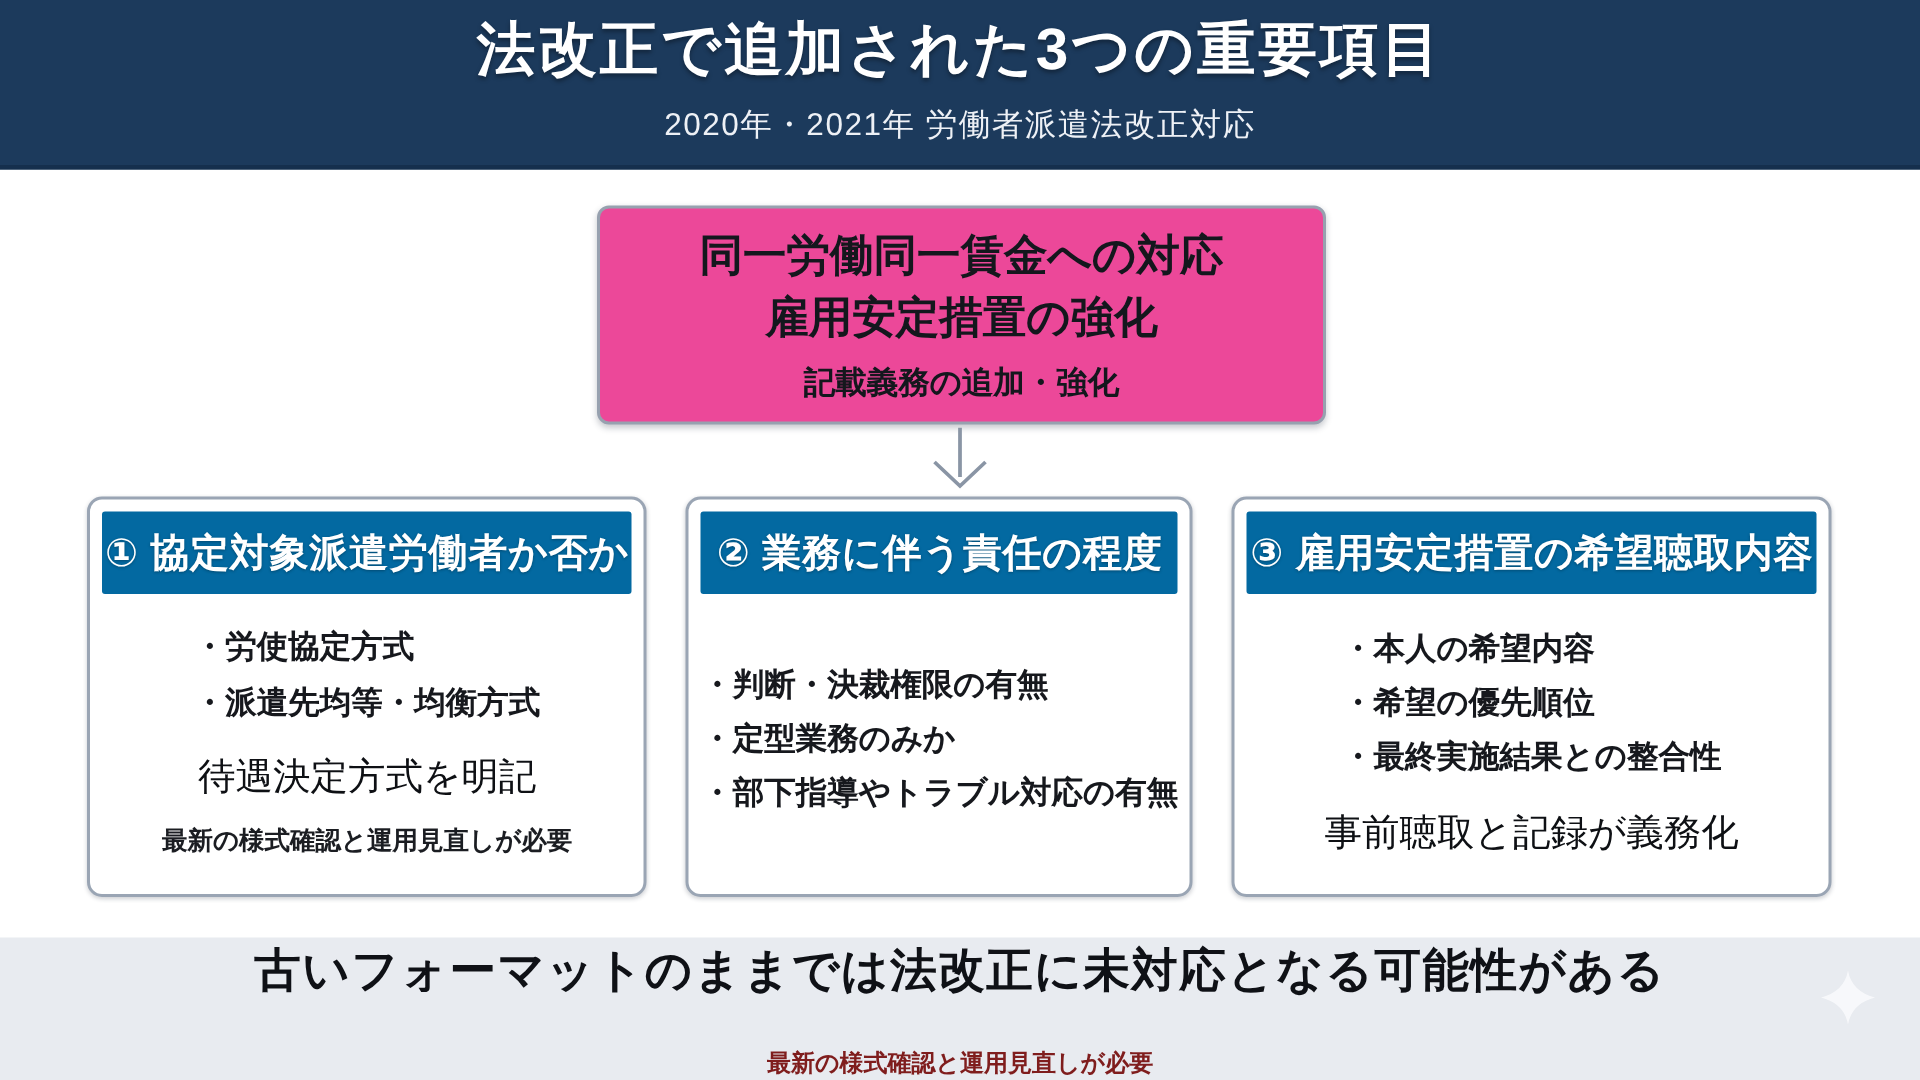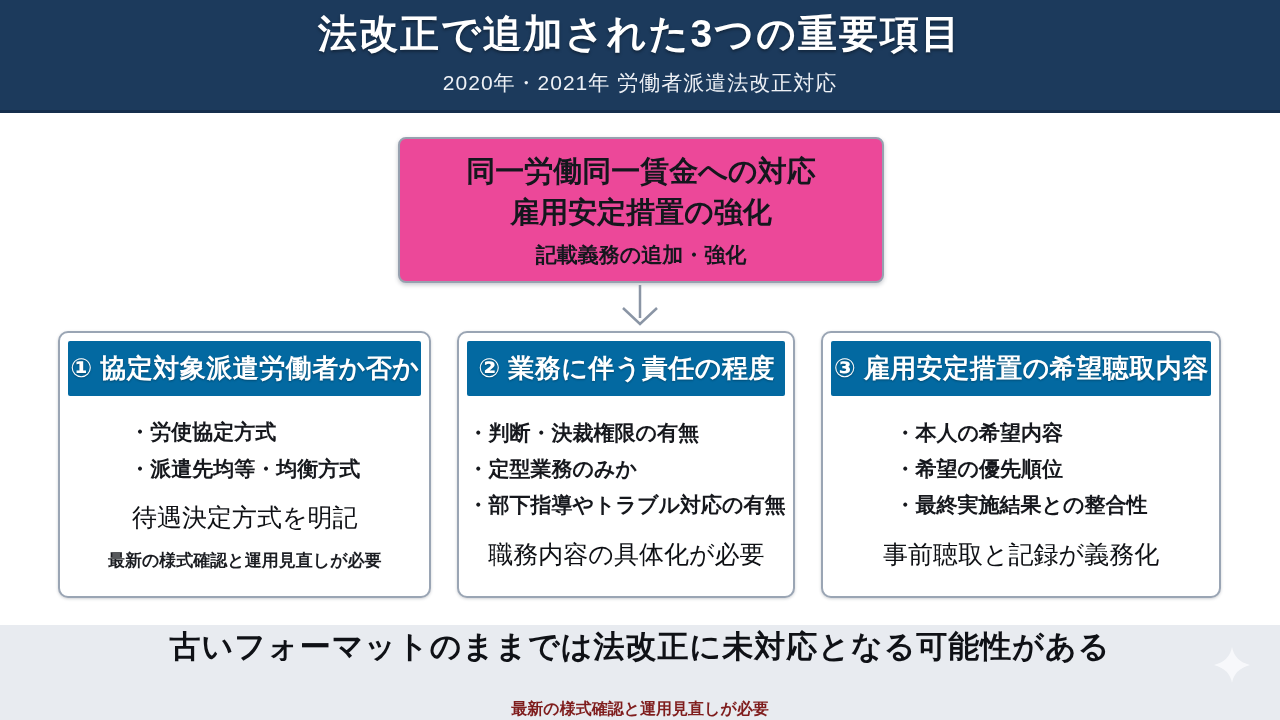--- a/index.html
+++ b/index.html
@@ -112,21 +112,20 @@
     </div>
 
     <div class="card">
       <div class="card-header">② 業務に伴う責任の程度</div>
       <div class="card-body">
         <div class="card-bullets">
           <div class="bullet">・判断・決裁権限の有無</div>
           <div class="bullet">・定型業務のみか</div>
           <div class="bullet">・部下指導やトラブル対応の有無</div>
         </div>
-        <div class="card-emphasis">職務内容の具体化が必要</div>
       </div>
     </div>
 
     <div class="card">
       <div class="card-header">③ 雇用安定措置の希望聴取内容</div>
       <div class="card-body">
         <div class="card-bullets">
           <div class="bullet">・本人の希望内容</div>
           <div class="bullet">・希望の優先順位</div>
           <div class="bullet">・最終実施結果との整合性</div>

